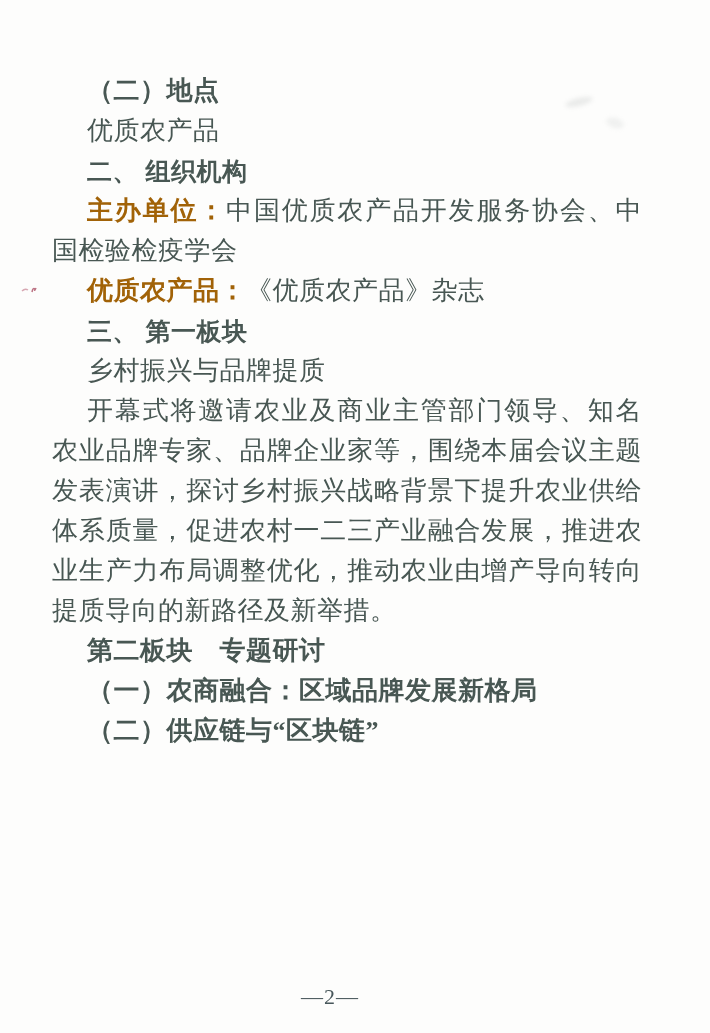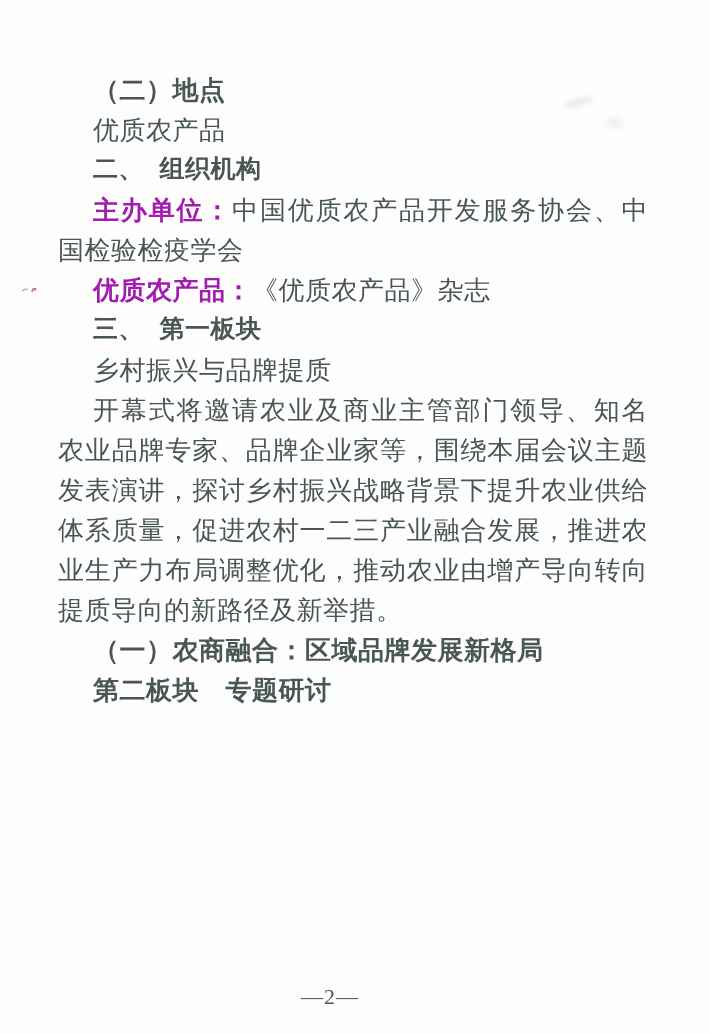--- a/index.html
+++ b/index.html
@@ -15,21 +15,21 @@
     position: relative;
     width: 710px;
     height: 1033px;
     background: #fdfdfc;
     font-family: "Liberation Serif", "DejaVu Serif", serif;
     color: #44534f;
   }
 
   .content {
     position: absolute;
-    left: 58px;
+    left: 52px;
     top: 71px;
     width: 590px;
   }
 
   .content p {
     font-size: 26px;
     line-height: 40px;
     letter-spacing: 0.5px;
     text-indent: 35px;
     text-align: justify;
@@ -37,30 +37,30 @@
   }
 
   
   .h-bold {
     font-weight: 700;
     color: #36453f;
   }
 
   
   .h-sans {
-    font-family: Liberation Mono, monospace;
+    font-family: Liberation Sans, sans-serif;
     font-weight: 600;
     font-size: 25px !important;
     color: #3c4a47;
     white-space: pre-wrap;
   }
 
   .labeled .label {
     font-weight: 700;
-    color: #a21caf;
+    color: #a16207;
   }
 
   .page-number {
     position: absolute;
     top: 984px;
     left: 0;
     width: 660px;
     text-align: center;
     font-size: 22px;
     letter-spacing: 1px;
@@ -122,23 +122,24 @@
 
 
     <p class="h-sans">三、 第一板块</p>
 
     <p>乡村振兴与品牌提质</p>
 
 
 
     <p>开幕式将邀请农业及商业主管部门领导、知名农业品牌专家、品牌企业家等，围绕本届会议主题发表演讲，探讨乡村振兴战略背景下提升农业供给体系质量，促进农村一二三产业融合发展，推进农业生产力布局调整优化，推动农业由增产导向转向提质导向的新路径及新举措。</p>
 
+    <p class="h-bold">第二板块　专题研讨</p>
+
     <p class="h-bold">（一）农商融合：区域品牌发展新格局</p>
 
-    <p class="h-bold">第二板块　专题研讨</p>
 
-
+    <p class="h-bold">（二）供应链与“区块链”</p>
 
   </main>
 
   <div class="page-number">—2—</div>
 
 </div>
 
 </body></html>

